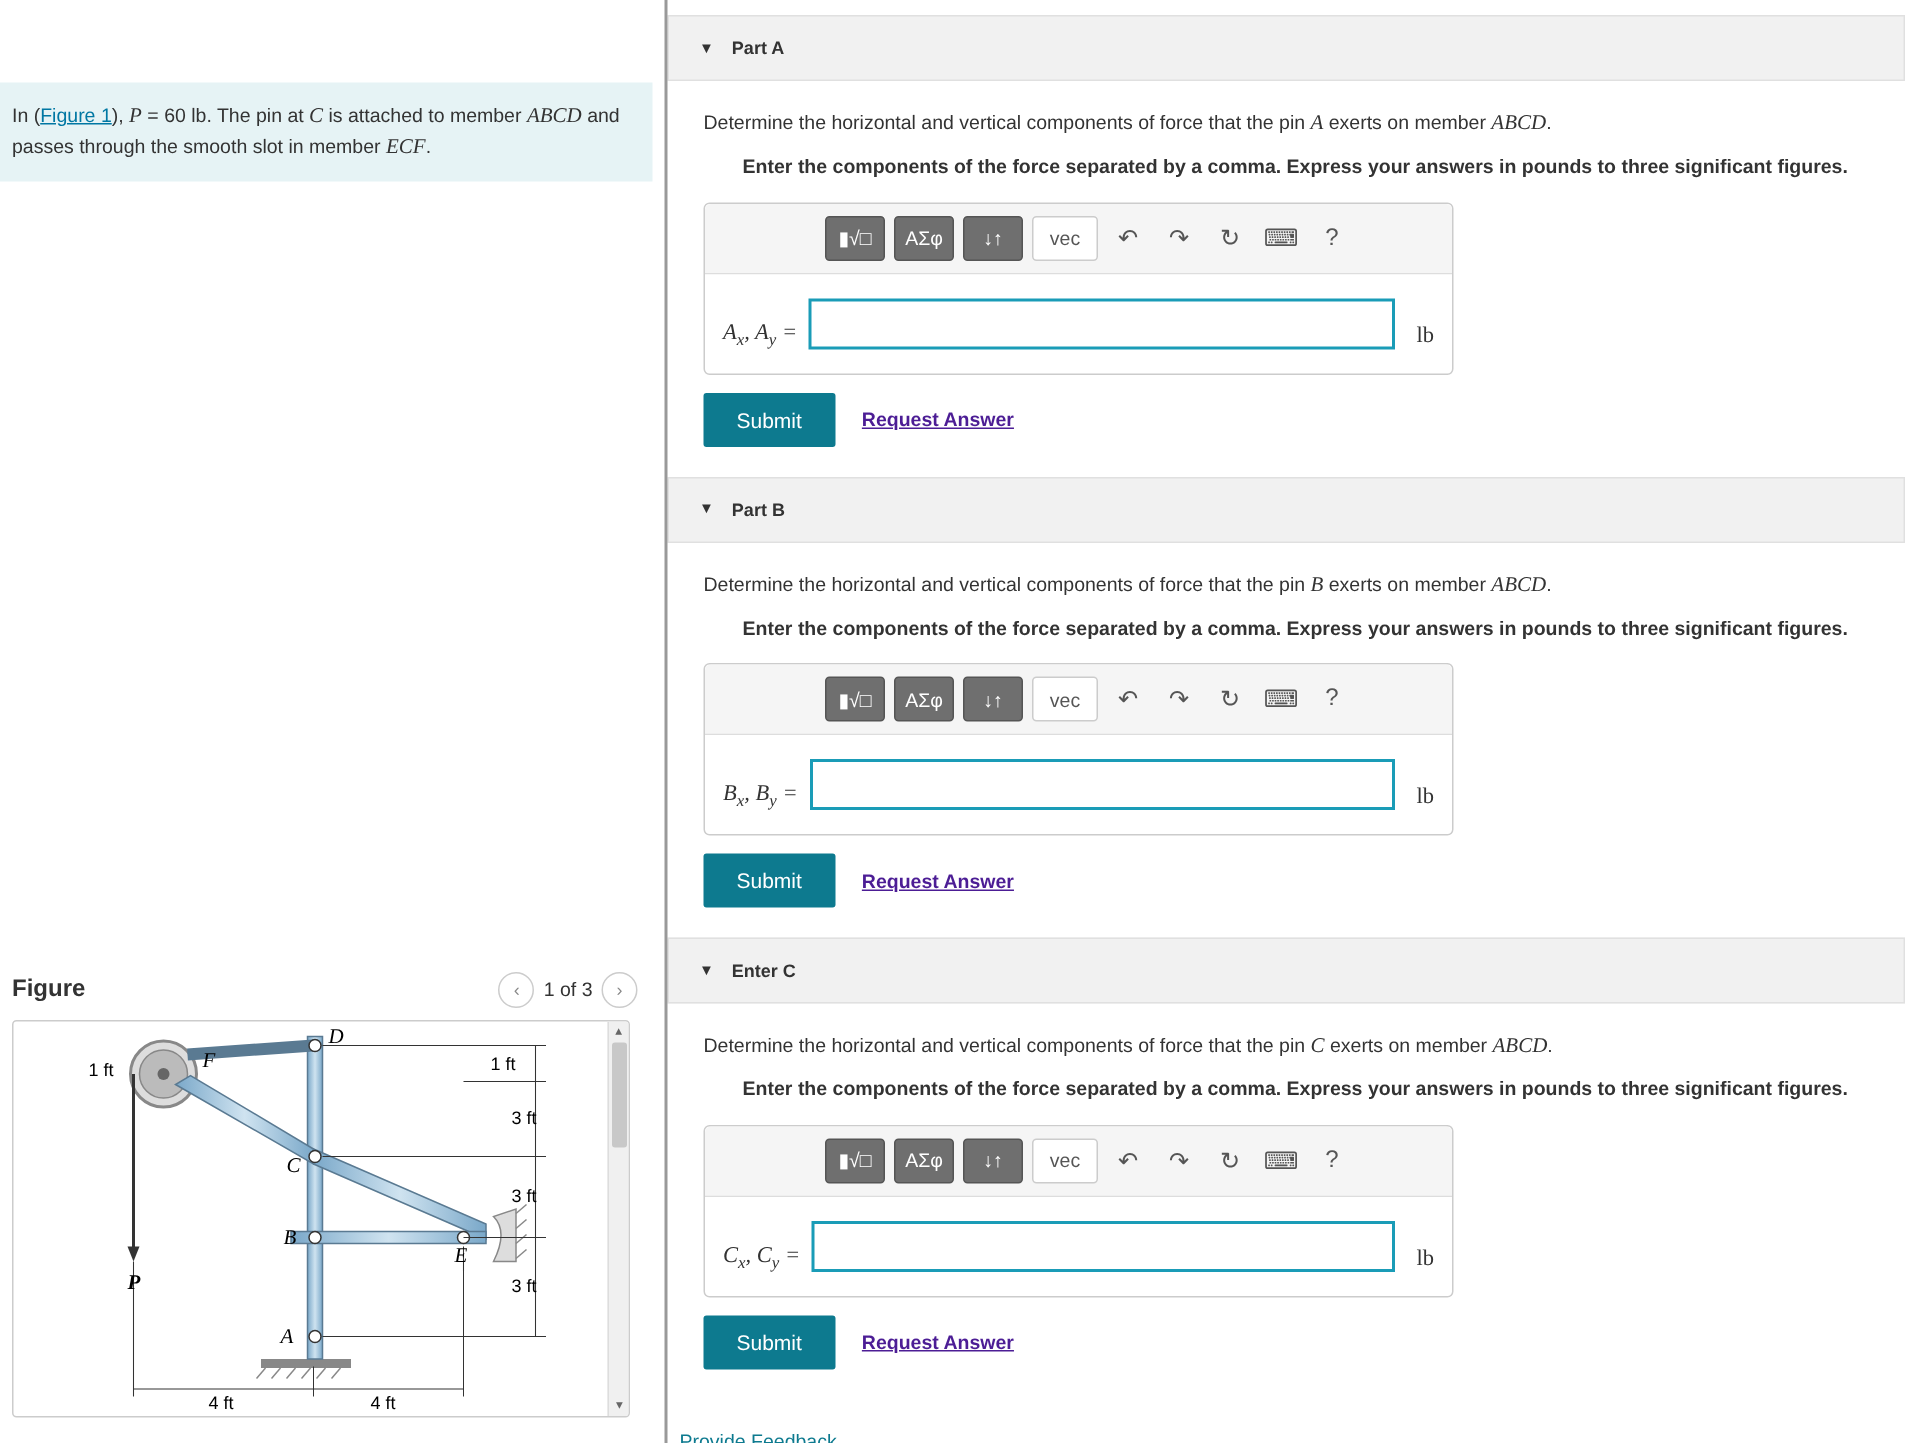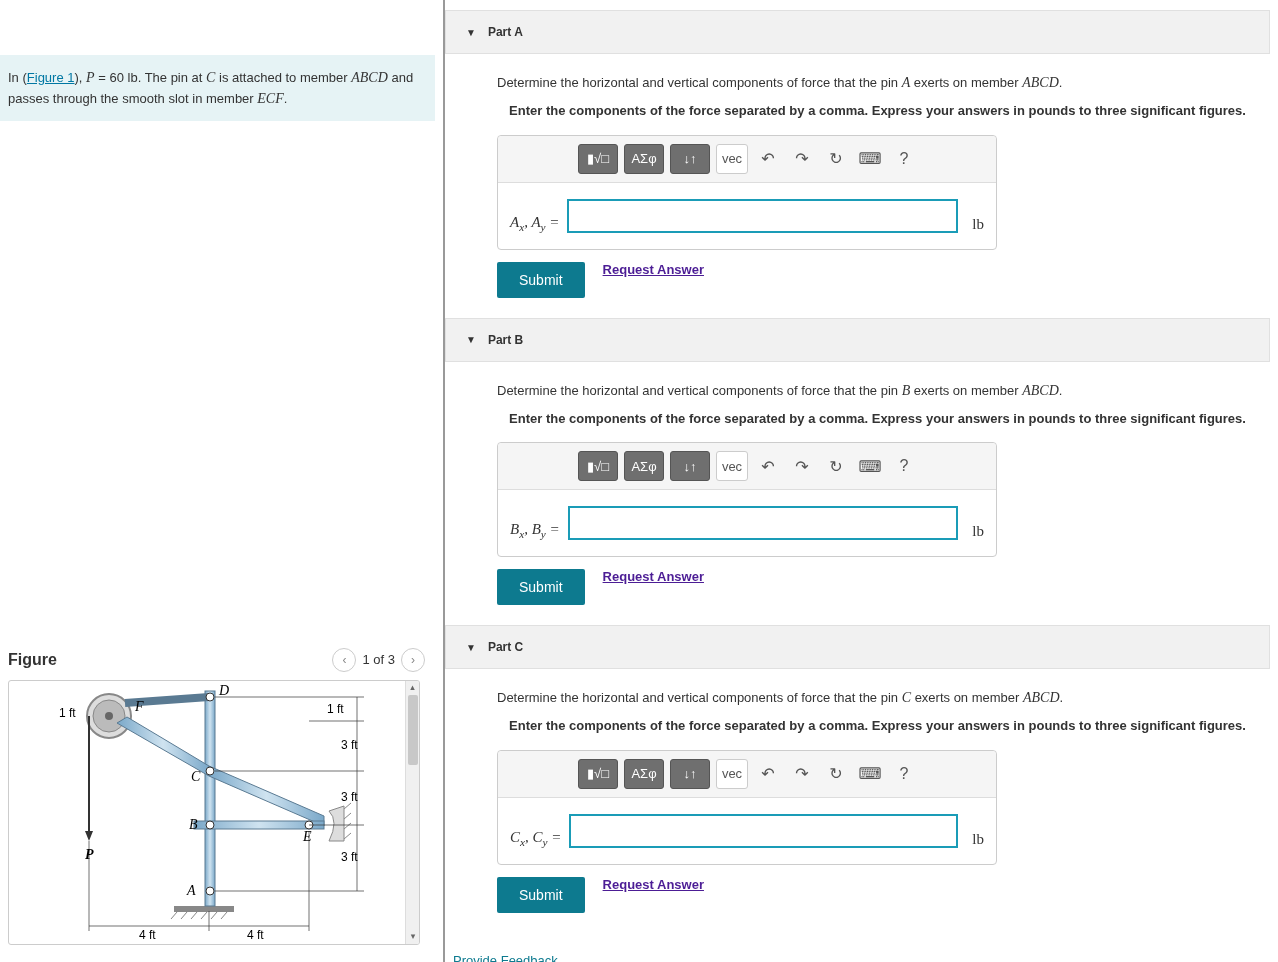--- a/index.html
+++ b/index.html
@@ -19,35 +19,35 @@
   .nav-circle { width: 24px; height: 24px; border: 1px solid #ccc; border-radius: 50%; display: flex; align-items: center; justify-content: center; font-size: 12px; color: #888; background: #fff; cursor: pointer; }
   .figure-canvas { border: 1px solid #ccc; border-radius: 3px; background: #fff; overflow: hidden; position: relative; height: 265px; margin-right: 15px; }
   .scroll-track { position: absolute; right: 0; top: 0; bottom: 0; width: 14px; background: #f0f0f0; border-left: 1px solid #ddd; }
   .scroll-thumb { width: 10px; height: 70px; background: #c8c8c8; border-radius: 2px; margin: 2px auto; }
   .scroll-arrow { width: 12px; height: 12px; display: flex; align-items: center; justify-content: center; font-size: 9px; color: #666; margin: 0 auto; }
 
   .part { margin: 0 0 10px 0; }
   .part-header { background: #f1f1f1; border: 1px solid #e0e0e0; padding: 14px 20px; display: flex; align-items: center; gap: 12px; margin-right: 8px; margin-top: 10px; }
   .part-header .tri { font-size: 10px; }
   .part-title { font-weight: bold; font-size: 12px; }
-  .part-body { padding: 18px 20px 10px 52px; }
+  .part-body { padding: 18px 20px 10px 24px; }
   .desc { margin-bottom: 8px; line-height: 1.5; }
   .desc-bold { font-weight: bold; margin-bottom: 14px; line-height: 1.5; text-align: center; }
 
   .answer-box { border: 1px solid #ccc; border-radius: 4px; padding: 0; width: 500px; }
   .toolbar { background: #f5f5f5; border-bottom: 1px solid #ddd; padding: 8px 10px 8px 80px; display: flex; gap: 6px; align-items: center; border-radius: 4px 4px 0 0; }
   .tb-btn { background: #6f6f6f; color: #fff; border: 1px solid #555; border-radius: 3px; width: 40px; height: 30px; display: flex; align-items: center; justify-content: center; font-size: 13px; cursor: pointer; }
-  .tb-btn.light { background: #fff; color: #555; border: 1px solid #ccc; width: 32px; }
+  .tb-btn.light { background: #fff; color: #555; border: 1px solid #ccc; width: 44px; }
   .tb-btn.icon { background: transparent; border: none; color: #555; width: 28px; font-size: 16px; }
   .answer-row { display: flex; align-items: flex-end; padding: 16px 12px; gap: 8px; }
   .var-label { font-family: "Times New Roman", serif; font-style: italic; font-size: 15px; white-space: nowrap; }
   .answer-input { flex: 1; border: 2px solid #1a9cb7; height: 34px; padding: 4px 6px; font-size: 14px; }
   .unit { font-family: "Times New Roman", serif; font-size: 15px; margin-left: 6px; }
 
-  .action-row { display: flex; align-items: flex-start; gap: 18px; margin-top: 12px; }
+  .action-row { display: flex; align-items: center; gap: 18px; margin-top: 12px; }
   .submit-btn { background: #0d7a8f; color: #fff; border: none; padding: 10px 22px; font-size: 14px; cursor: pointer; border-radius: 2px; }
   .link { color: #4c1d95; font-weight: bold; text-decoration: underline; cursor: pointer; font-size: 13px; }
   .feedback { color: #0d7a8f; text-decoration: underline; cursor: pointer; font-size: 13px; margin: 20px 0 0 8px; display: inline-block; }
 
   sub { font-size: 0.75em; }
 </style>
 </head>
 <body>
 
 <div class="page">
@@ -225,21 +225,21 @@
           <button class="submit-btn">Submit</button>
           <a class="link">Request Answer</a>
         </div>
       </div>
     </div>
 
     
     <div class="part">
       <div class="part-header">
         <span class="tri">▼</span>
-        <span class="part-title">Part C</span>
+        <span class="part-title">Enter C</span>
       </div>
       <div class="part-body">
         <p class="desc">
           <span>Determine the horizontal and vertical components of force that the pin </span><span class="math-it">C</span><span> exerts on member </span><span class="math-it">ABCD</span><span>.</span>
         </p>
         <p class="desc-bold">Enter the components of the force separated by a comma. Express your answers in pounds to three significant figures.</p>
         <div class="answer-box">
           <div class="toolbar">
             <div class="tb-btn">▮√□</div>
             <div class="tb-btn">ΑΣφ</div>

